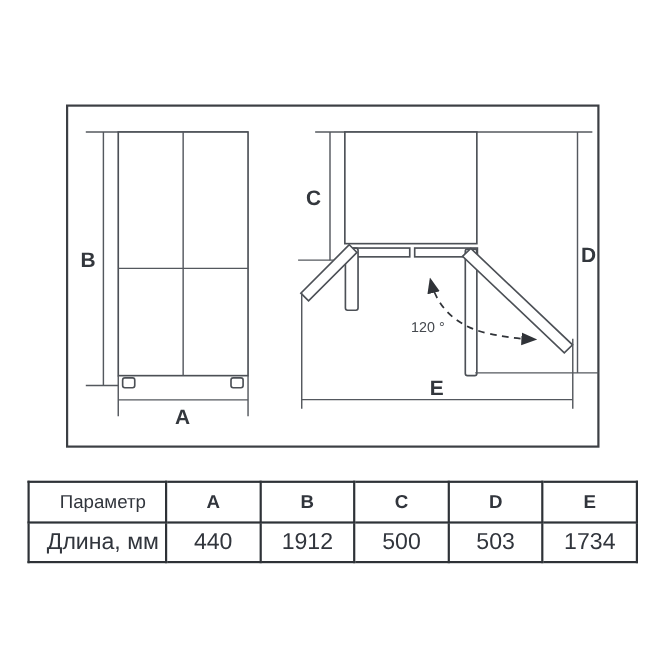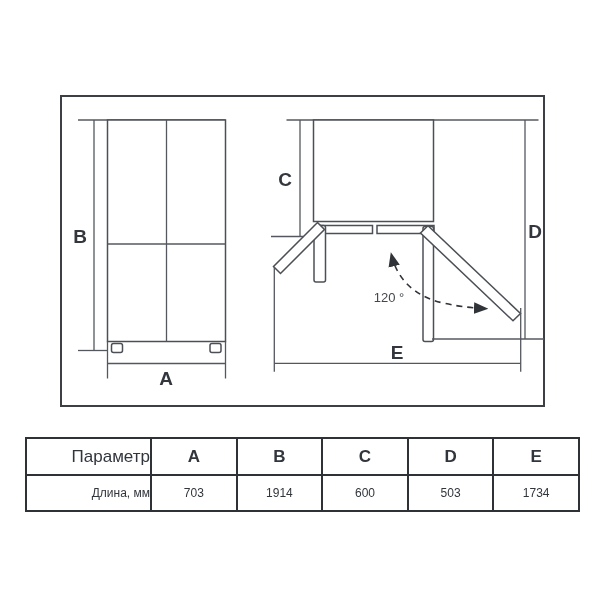--- a/index.html
+++ b/index.html
@@ -19,22 +19,22 @@
   .dims{
     position:absolute;left:25px;top:437px;width:553px;
     border-collapse:collapse;table-layout:fixed;
   }
   .dims th,.dims td{
     border:2px solid #2e3237;color:#31353c;background:#ffffff;
     font-size:17px;font-weight:bold;text-align:center;vertical-align:middle;
     padding:0;
   }
   .dims th{height:35px;}
-  .dims td{height:34px;font-weight:normal;font-size:12px;}
-  .dims .rowhead{text-align:right;padding-left:10px;font-weight:normal;}
+  .dims td{height:34px;font-weight:normal;font-size:21px;}
+  .dims .rowhead{text-align:center;padding-left:10px;font-weight:normal;}
   .dims thead .rowhead{font-weight:normal;}
 </style>
 </head>
 <body>
 
 <div class="canvas">
 
   <svg class="diagram-svg" width="600" height="430" viewBox="0 0 600 430">
     <defs>
       <marker id="arrow" viewBox="0 0 10 8" refX="8" refY="4" markerWidth="9" markerHeight="8" orient="auto-start-reverse">
@@ -115,22 +115,22 @@
         <th>A</th>
         <th>B</th>
         <th>C</th>
         <th>D</th>
         <th>E</th>
       </tr>
     </thead>
     <tbody>
       <tr>
         <td class="rowhead">Длина, мм</td>
-        <td>703</td>
-        <td>1914</td>
-        <td>600</td>
+        <td>440</td>
+        <td>1912</td>
+        <td>500</td>
         <td>503</td>
         <td>1734</td>
       </tr>
     </tbody>
   </table>
 
 </div>
 
 </body></html>

